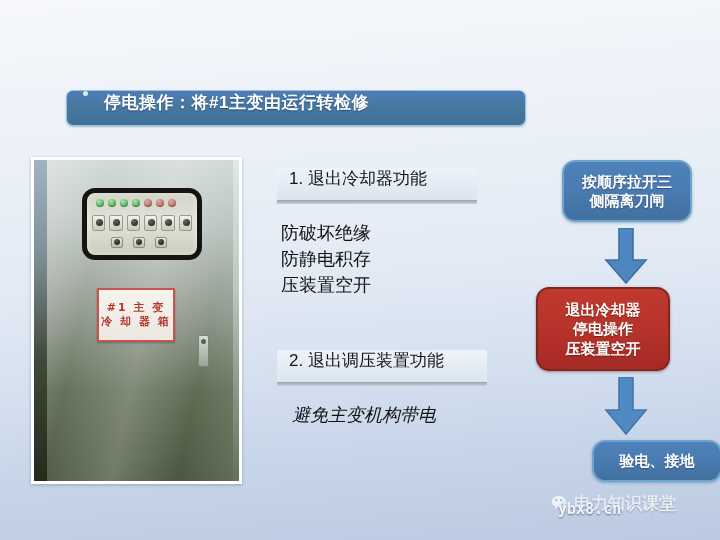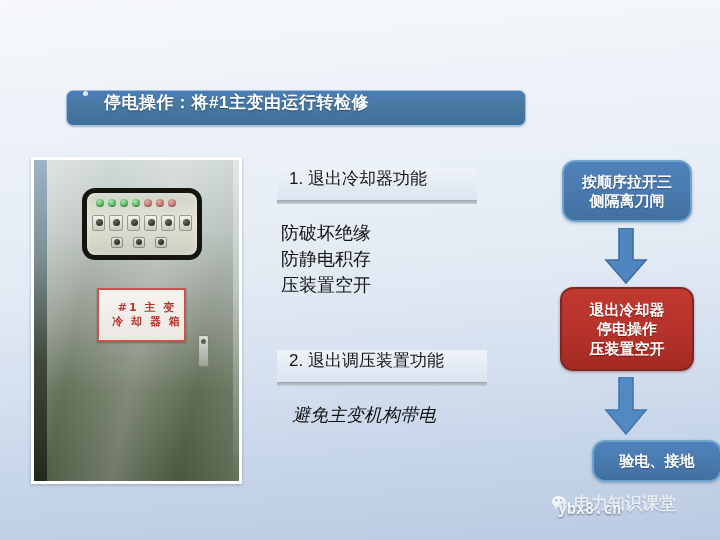--- a/index.html
+++ b/index.html
@@ -79,21 +79,21 @@
   .sw2:after{
     content:"";position:absolute;left:2px;top:1px;width:6px;height:6px;border-radius:50%;
     background:radial-gradient(circle at 30% 25%,#5d5d55,#17170f);
   }
   
   .ph-label{
     position:absolute;left:63px;top:128px;width:74px;height:50px;
     background:linear-gradient(180deg,#f6f3ef 0%,#ece7e1 100%);
     border:2px solid #c8554d;
     box-shadow:0 1px 2px rgba(0,0,0,.3);
-    display:flex;flex-direction:column;align-items:center;justify-content:center;gap:2px;padding-left:11px;
+    display:flex;flex-direction:column;align-items:center;justify-content:center;gap:2px;
   }
   .ph-label span{
     color:#b5342c;font-size:11px;font-weight:bold;letter-spacing:2px;line-height:1.05;
     font-family:"DejaVu Sans","Liberation Sans",sans-serif;
   }
   .ph-handle{
     position:absolute;left:164px;top:175px;width:9px;height:30px;
     background:linear-gradient(180deg,#d7ddd6,#9aa496);
     border:1px solid #7b8477;border-radius:2px;
   }
@@ -132,21 +132,21 @@
     border:2px solid #6fa4cf;border-radius:13px;
     box-shadow:0 1px 3px rgba(40,70,110,.35);
   }
   .flow-red{
     background:linear-gradient(180deg,#c0392f 0%,#b5322a 55%,#a42a24 100%);
     border:2px solid #7e2720;border-radius:13px;
     box-shadow:0 1px 3px rgba(90,25,20,.45);
   }
   .flow-red .ln{text-shadow:0 1px 1px rgba(80,15,10,.6);}
   #fbox1{left:562px;top:160px;width:130px;height:62px;}
-  #fbox2{left:560px;top:287px;width:134px;height:84px;}
+  #fbox2{left:536px;top:287px;width:134px;height:84px;}
   #fbox3{left:592px;top:440px;width:130px;height:42px;}
 
   .arrow{position:absolute;width:46px;}
   #arr1{left:603px;top:228px;height:56px;}
   #arr2{left:603px;top:377px;height:58px;}
 
   
   .wm{position:absolute;left:551px;top:492px;display:flex;align-items:center;gap:4px;}
   .wm-logo{width:19px;height:19px;flex:0 0 auto;}
   .wm-text{color:#e8ecf3;font-size:17px;font-weight:bold;white-space:nowrap;

